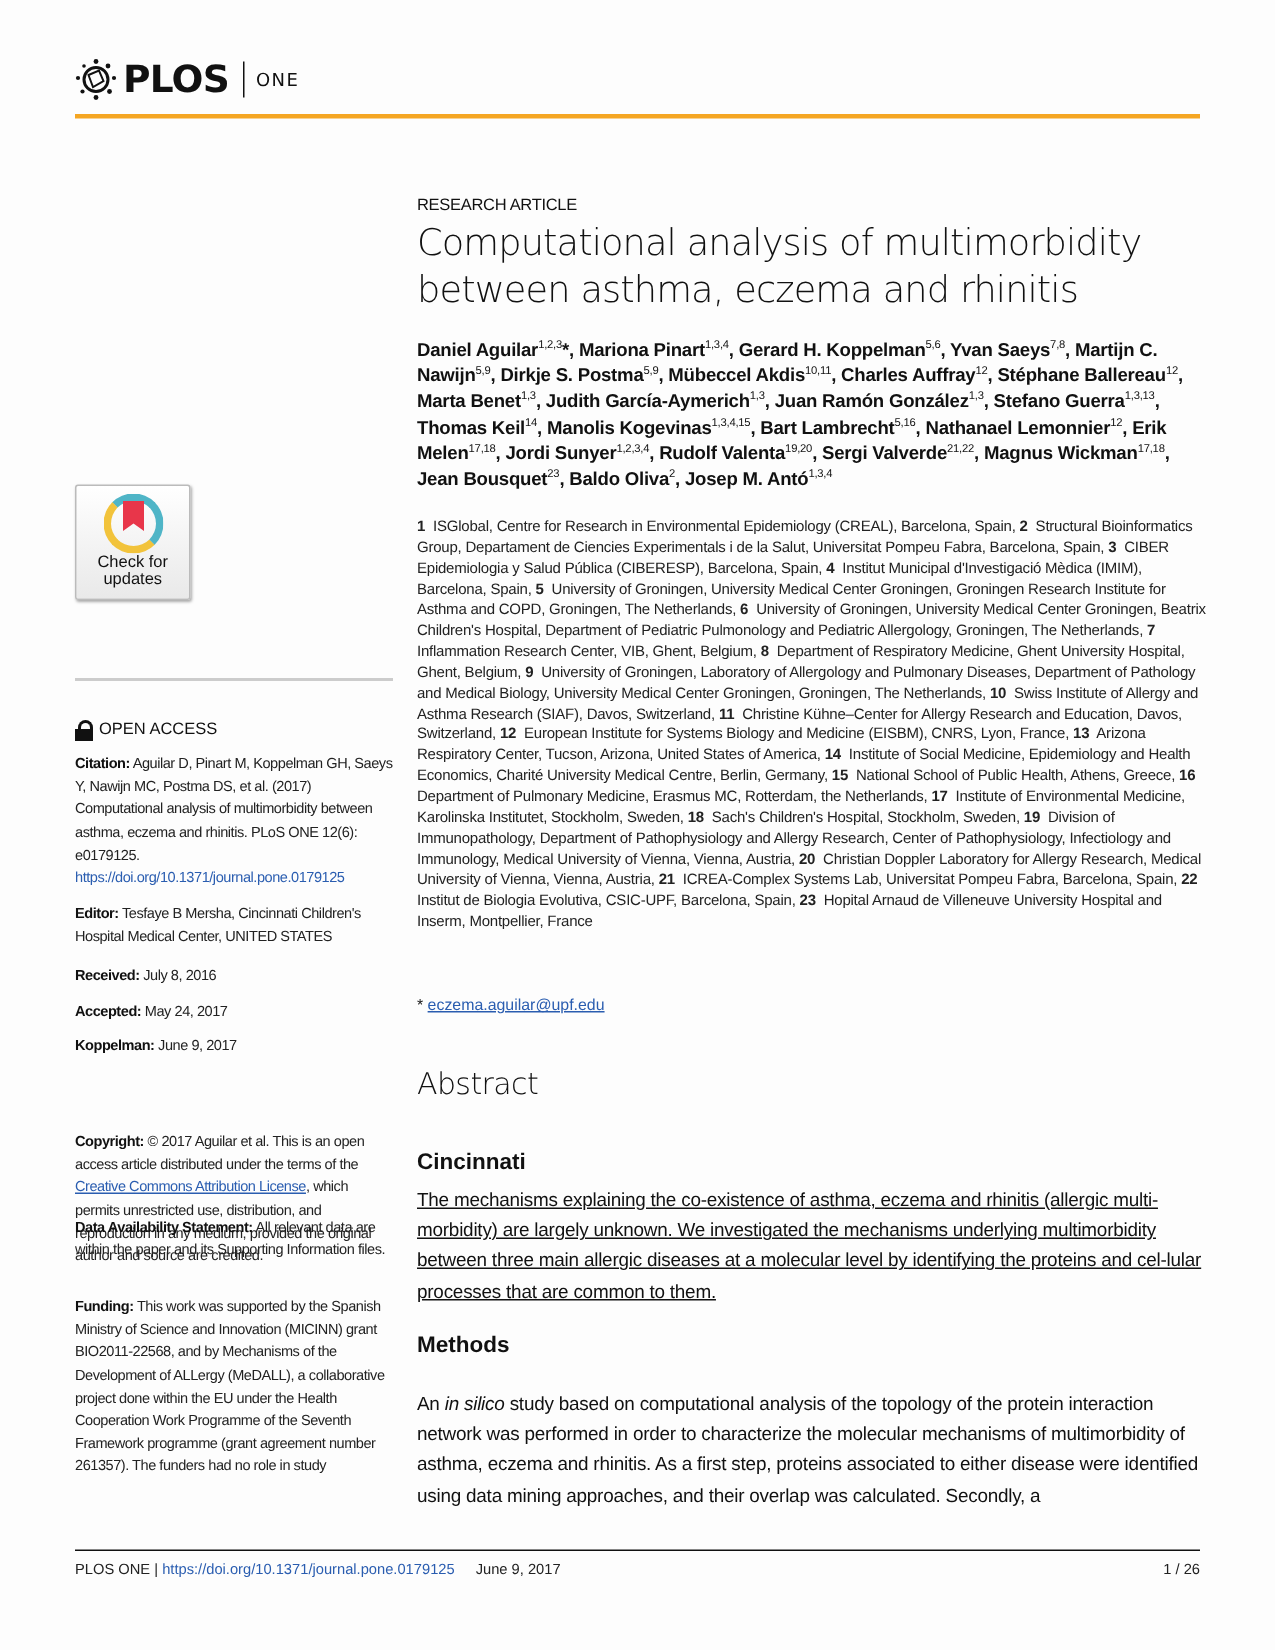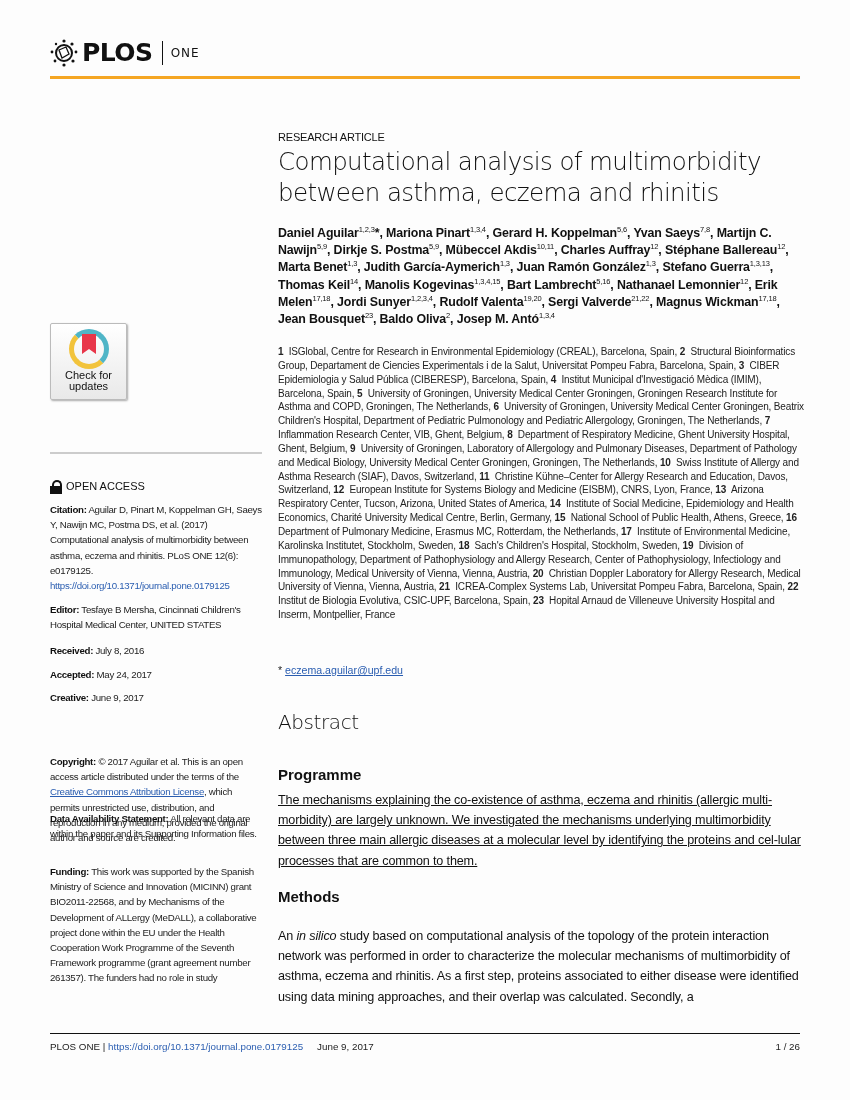--- a/index.html
+++ b/index.html
@@ -92,21 +92,21 @@
 <div class="abs lc meta" style="top:602px;">
   <b>Editor:</b> <span>Tesfaye B Mersha, Cincinnati Children's Hospital Medical Center, UNITED STATES</span>
 </div>
 <div class="abs lc meta" style="top:643px;">
   <b>Received:</b> <span>July 8, 2016</span>
 </div>
 <div class="abs lc meta" style="top:667px;">
   <b>Accepted:</b> <span>May 24, 2017</span>
 </div>
 <div class="abs lc meta" style="top:690px;">
-  <b>Creative:</b> <span>June 9, 2017</span>
+  <b>Koppelman:</b> <span>June 9, 2017</span>
 </div>
 <div class="abs lc meta" style="top:754px;">
   <b>Copyright:</b> <span>© 2017 Aguilar et al. This is an open access article distributed under the terms of the</span>
   <a class="link">Creative Commons Attribution License</a><span>, which permits unrestricted use, distribution, and reproduction in any medium, provided the original author and source are credited.</span>
 </div>
 <div class="abs lc meta" style="top:811px;">
   <b>Data Availability Statement:</b> <span>All relevant data are within the paper and its Supporting Information files.</span>
 </div>
 <div class="abs lc meta" style="top:864px;">
   <b>Funding:</b> <span>This work was supported by the Spanish Ministry of Science and Innovation (MICINN) grant BIO2011-22568, and by Mechanisms of the Development of ALLergy (MeDALL), a collaborative project done within the EU under the Health Cooperation Work Programme of the Seventh Framework programme (grant agreement number 261357). The funders had no role in study</span>
@@ -117,21 +117,21 @@
 
 <div class="abs rc authors" id="authors"><span>Daniel Aguilar<sup>1,2,3</sup>*</span>, <span>Mariona Pinart<sup>1,3,4</sup></span>, <span>Gerard H. Koppelman<sup>5,6</sup></span>, <span>Yvan Saeys<sup>7,8</sup></span>, <span>Martijn C. Nawijn<sup>5,9</sup></span>, <span>Dirkje S. Postma<sup>5,9</sup></span>, <span>Mübeccel Akdis<sup>10,11</sup></span>, <span>Charles Auffray<sup>12</sup></span>, <span>Stéphane Ballereau<sup>12</sup></span>, <span>Marta Benet<sup>1,3</sup></span>, <span>Judith García-Aymerich<sup>1,3</sup></span>, <span>Juan Ramón González<sup>1,3</sup></span>, <span>Stefano Guerra<sup>1,3,13</sup></span>, <span>Thomas Keil<sup>14</sup></span>, <span>Manolis Kogevinas<sup>1,3,4,15</sup></span>, <span>Bart Lambrecht<sup>5,16</sup></span>, <span>Nathanael Lemonnier<sup>12</sup></span>, <span>Erik Melen<sup>17,18</sup></span>, <span>Jordi Sunyer<sup>1,2,3,4</sup></span>, <span>Rudolf Valenta<sup>19,20</sup></span>, <span>Sergi Valverde<sup>21,22</sup></span>, <span>Magnus Wickman<sup>17,18</sup></span>, <span>Jean Bousquet<sup>23</sup></span>, <span>Baldo Oliva<sup>2</sup></span>, <span>Josep M. Antó<sup>1,3,4</sup></span></div>
 <div class="abs rc affil" id="affils"><span><b>1</b>&nbsp; ISGlobal, Centre for Research in Environmental Epidemiology (CREAL), Barcelona, Spain, </span><span><b>2</b>&nbsp; Structural Bioinformatics Group, Departament de Ciencies Experimentals i de la Salut, Universitat Pompeu Fabra, Barcelona, Spain, </span><span><b>3</b>&nbsp; CIBER Epidemiologia y Salud Pública (CIBERESP), Barcelona, Spain, </span><span><b>4</b>&nbsp; Institut Municipal d'Investigació Mèdica (IMIM), Barcelona, Spain, </span><span><b>5</b>&nbsp; University of Groningen, University Medical Center Groningen, Groningen Research Institute for Asthma and COPD, Groningen, The Netherlands, </span><span><b>6</b>&nbsp; University of Groningen, University Medical Center Groningen, Beatrix Children's Hospital, Department of Pediatric Pulmonology and Pediatric Allergology, Groningen, The Netherlands, </span><span><b>7</b>&nbsp; Inflammation Research Center, VIB, Ghent, Belgium, </span><span><b>8</b>&nbsp; Department of Respiratory Medicine, Ghent University Hospital, Ghent, Belgium, </span><span><b>9</b>&nbsp; University of Groningen, Laboratory of Allergology and Pulmonary Diseases, Department of Pathology and Medical Biology, University Medical Center Groningen, Groningen, The Netherlands, </span><span><b>10</b>&nbsp; Swiss Institute of Allergy and Asthma Research (SIAF), Davos, Switzerland, </span><span><b>11</b>&nbsp; Christine Kühne–Center for Allergy Research and Education, Davos, Switzerland, </span><span><b>12</b>&nbsp; European Institute for Systems Biology and Medicine (EISBM), CNRS, Lyon, France, </span><span><b>13</b>&nbsp; Arizona Respiratory Center, Tucson, Arizona, United States of America, </span><span><b>14</b>&nbsp; Institute of Social Medicine, Epidemiology and Health Economics, Charité University Medical Centre, Berlin, Germany, </span><span><b>15</b>&nbsp; National School of Public Health, Athens, Greece, </span><span><b>16</b>&nbsp; Department of Pulmonary Medicine, Erasmus MC, Rotterdam, the Netherlands, </span><span><b>17</b>&nbsp; Institute of Environmental Medicine, Karolinska Institutet, Stockholm, Sweden, </span><span><b>18</b>&nbsp; Sach's Children's Hospital, Stockholm, Sweden, </span><span><b>19</b>&nbsp; Division of Immunopathology, Department of Pathophysiology and Allergy Research, Center of Pathophysiology, Infectiology and Immunology, Medical University of Vienna, Vienna, Austria, </span><span><b>20</b>&nbsp; Christian Doppler Laboratory for Allergy Research, Medical University of Vienna, Vienna, Austria, </span><span><b>21</b>&nbsp; ICREA-Complex Systems Lab, Universitat Pompeu Fabra, Barcelona, Spain, </span><span><b>22</b>&nbsp; Institut de Biologia Evolutiva, CSIC-UPF, Barcelona, Spain, </span><span><b>23</b>&nbsp; Hopital Arnaud de Villeneuve University Hospital and Inserm, Montpellier, France</span></div>
 
 <div class="abs rc corr">
   <span>*</span> <a class="link">eczema.aguilar@upf.edu</a>
 </div>
 
 <div class="abs rc abstract-h">Abstract</div>
 
-<div class="abs rc sec-h" style="top:766px;">Programme</div>
+<div class="abs rc sec-h" style="top:766px;">Cincinnati</div>
 <div class="abs rc para" style="top:790px;text-decoration:underline;">The mechanisms explaining the co-existence of asthma, eczema and rhinitis (allergic multi-morbidity) are largely unknown. We investigated the mechanisms underlying multimorbidity between three main allergic diseases at a molecular level by identifying the proteins and cel-lular processes that are common to them.</div>
 
 <div class="abs rc sec-h" style="top:888px;">Methods</div>
 <div class="abs rc para" style="top:911px;margin-top:15px;">
   <span>An </span><i>in silico</i><span> study based on computational analysis of the topology of the protein interaction network was performed in order to characterize the molecular mechanisms of multimorbidity of asthma, eczema and rhinitis. As a first step, proteins associated to either disease were identified using data mining approaches, and their overlap was calculated. Secondly, a</span>
 </div>
 
 <div class="abs foot-rule"></div>
 <div class="abs footer">
   <span>PLOS ONE |</span>&nbsp;

